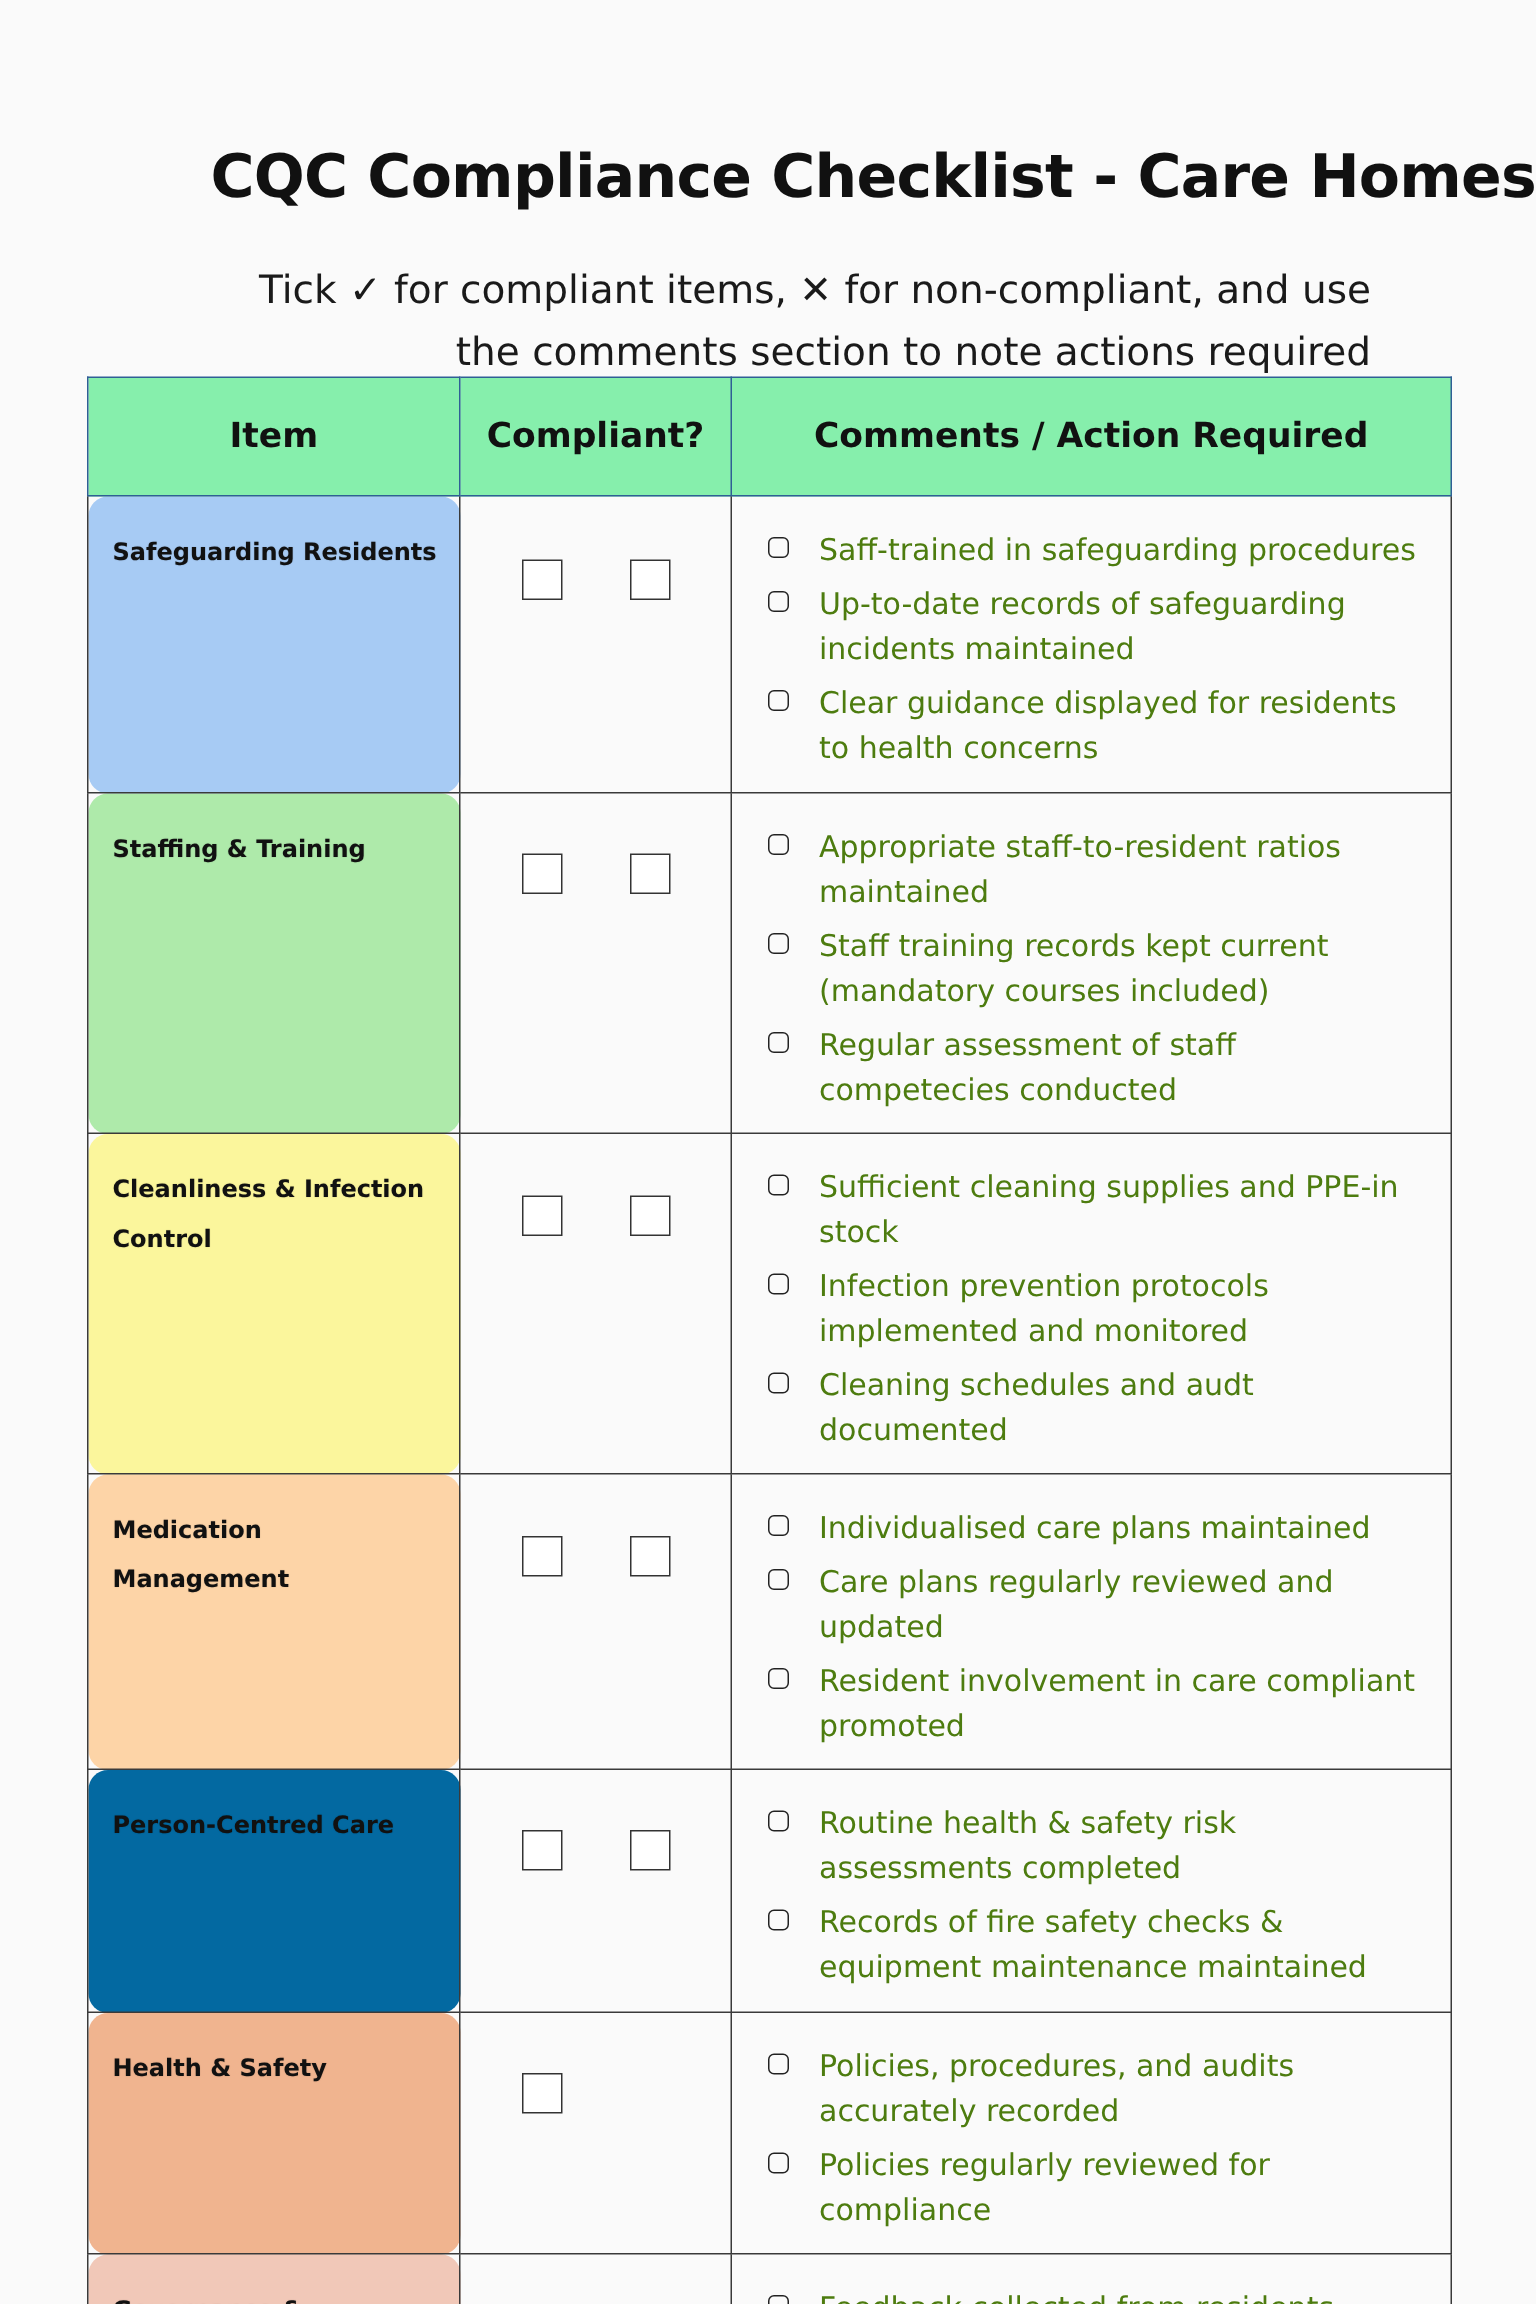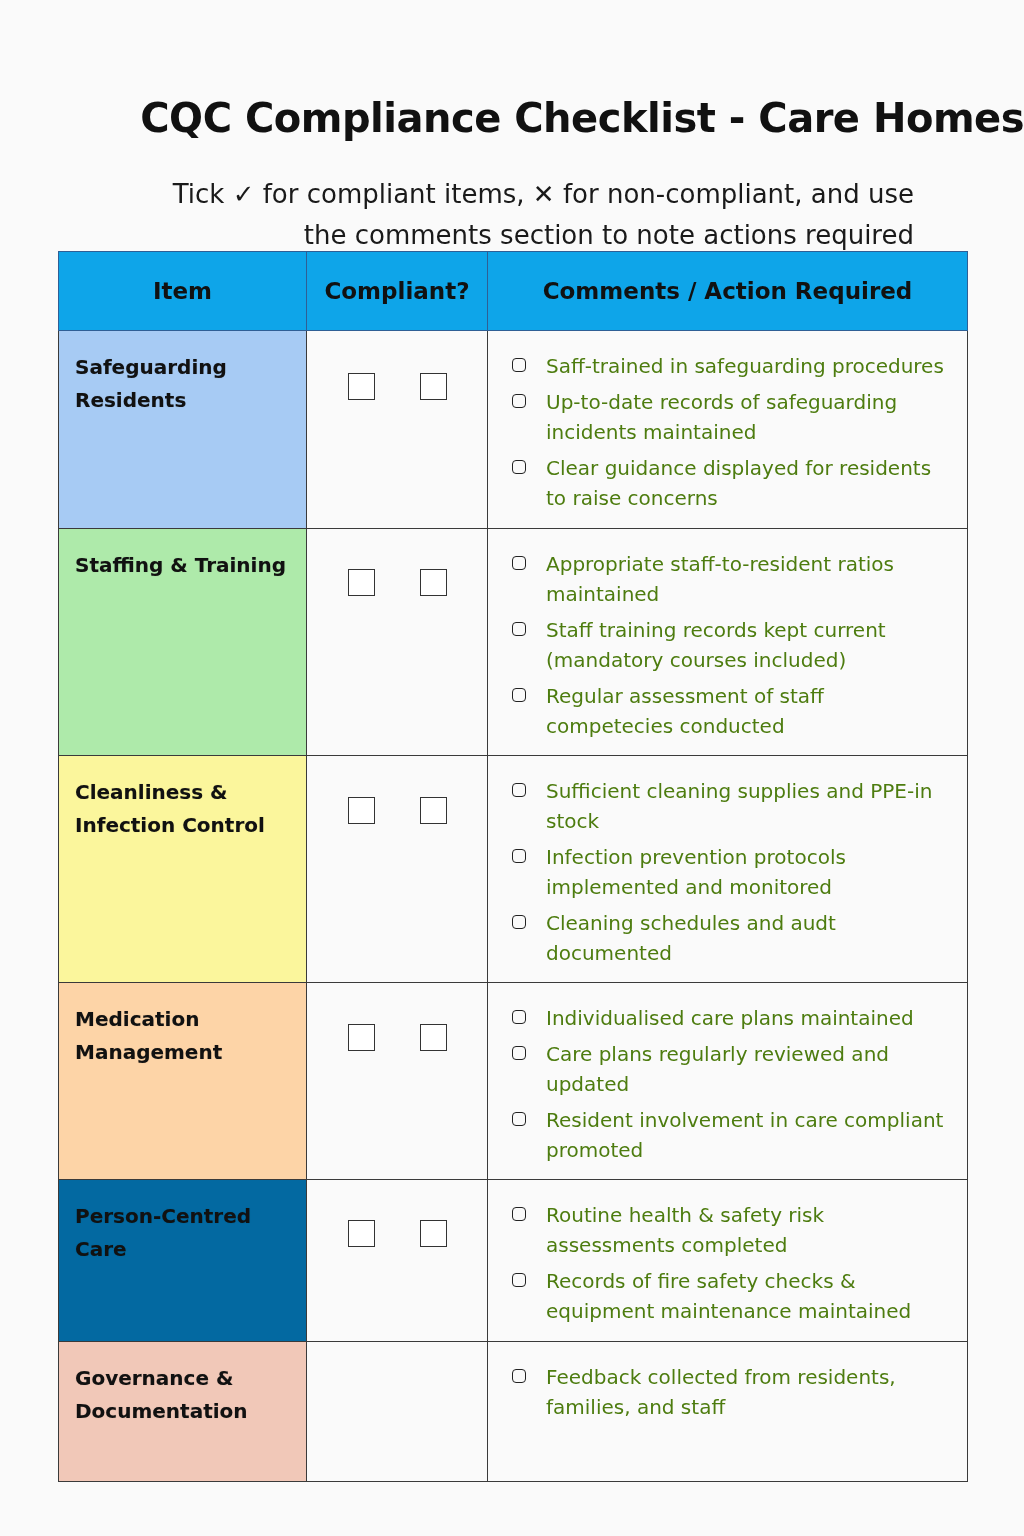--- a/index.html
+++ b/index.html
@@ -20,31 +20,32 @@
       text-align: right; font-size: 26px; line-height: 41px; color: #1a1a1a;
     }
     table.checklist {
       position: absolute; left: 58px; top: 251px;
       width: 909px; border-collapse: collapse; table-layout: fixed;
     }
     table.checklist th, table.checklist td {
       border: 1.5px solid #3a3a3a; vertical-align: top; padding: 0;
     }
     table.checklist th {
-      background: #0ea5e9; height: 78px; vertical-align: middle;
+      background: #86efac; height: 78px; vertical-align: middle;
       font-size: 23px; font-weight: bold; color: #111; text-align: center;
       border-color: #2f5f95;
     }
     .col-item { width: 248px; }
     .col-comp { width: 181px; }
     .col-comm { width: 480px; }
     .item-cell {
       padding: 20px 12px 0 16px !important;
-      font-size: 20px; font-weight: bold; line-height: 33px;
+      font-size: 16px; font-weight: bold; line-height: 33px;
       text-shadow: 0 0 1px rgba(0,0,0,0.2);
+      border-radius: 13px;
     }
     .comp-cell { position: relative; }
     .box {
       position: absolute; width: 27px; height: 27px;
       border: 1.5px solid #333; background: #fff; box-sizing: border-box;
     }
     .comm-cell { padding: 20px 10px 8px 22px !important; }
     .comm-list { list-style: none; margin: 0; padding: 0; }
     .comm-list li {
       position: relative; padding-left: 36px;
@@ -78,21 +79,21 @@
       <tr style="height: 198px;">
         <td class="item-cell" style="background: rgb(167, 203, 244);">Safeguarding Residents</td>
         <td class="comp-cell">
           <div class="box" style="left: 41px; top: 42px;"></div>
           <div class="box" style="left: 113px; top: 42px;"></div>
         </td>
         <td class="comm-cell">
           <ul class="comm-list">
             <li><span class="bullet"></span><span>Saff-trained in safeguarding procedures</span></li>
             <li><span class="bullet"></span><span>Up-to-date records of safeguarding incidents maintained</span></li>
-            <li><span class="bullet"></span><span>Clear guidance displayed for residents to raise concerns</span></li>
+            <li><span class="bullet"></span><span>Clear guidance displayed for residents to health concerns</span></li>
           </ul>
         </td>
       </tr>
       <tr style="height: 226px;">
         <td class="item-cell" style="background: rgb(174, 234, 170);">Staffing &amp; Training</td>
         <td class="comp-cell">
           <div class="box" style="left: 41px; top: 40px;"></div>
           <div class="box" style="left: 113px; top: 40px;"></div>
         </td>
         <td class="comm-cell">
@@ -137,20 +138,32 @@
           <div class="box" style="left: 41px; top: 40px;"></div>
           <div class="box" style="left: 113px; top: 40px;"></div>
         </td>
         <td class="comm-cell">
           <ul class="comm-list">
             <li><span class="bullet"></span><span>Routine health &amp; safety risk assessments completed</span></li>
             <li><span class="bullet"></span><span>Records of fire safety checks &amp; equipment maintenance maintained</span></li>
           </ul>
         </td>
       </tr>
+      <tr style="height: 132px;">
+        <td class="item-cell" style="background: rgb(240, 180, 143);">Health &amp; Safety</td>
+        <td class="comp-cell">
+          <div class="box" style="left: 41px; top: 40px;"></div>
+        </td>
+        <td class="comm-cell">
+          <ul class="comm-list">
+            <li><span class="bullet"></span><span>Policies, procedures, and audits accurately recorded</span></li>
+            <li><span class="bullet"></span><span>Policies regularly reviewed for compliance</span></li>
+          </ul>
+        </td>
+      </tr>
       <tr style="height: 140px;">
         <td class="item-cell" style="background: rgb(241, 200, 184);">Governance &amp; Documentation</td>
         <td class="comp-cell"></td>
         <td class="comm-cell">
           <ul class="comm-list">
             <li><span class="bullet"></span><span>Feedback collected from residents, families, and staff</span></li>
           </ul>
         </td>
       </tr>
     </tbody>

